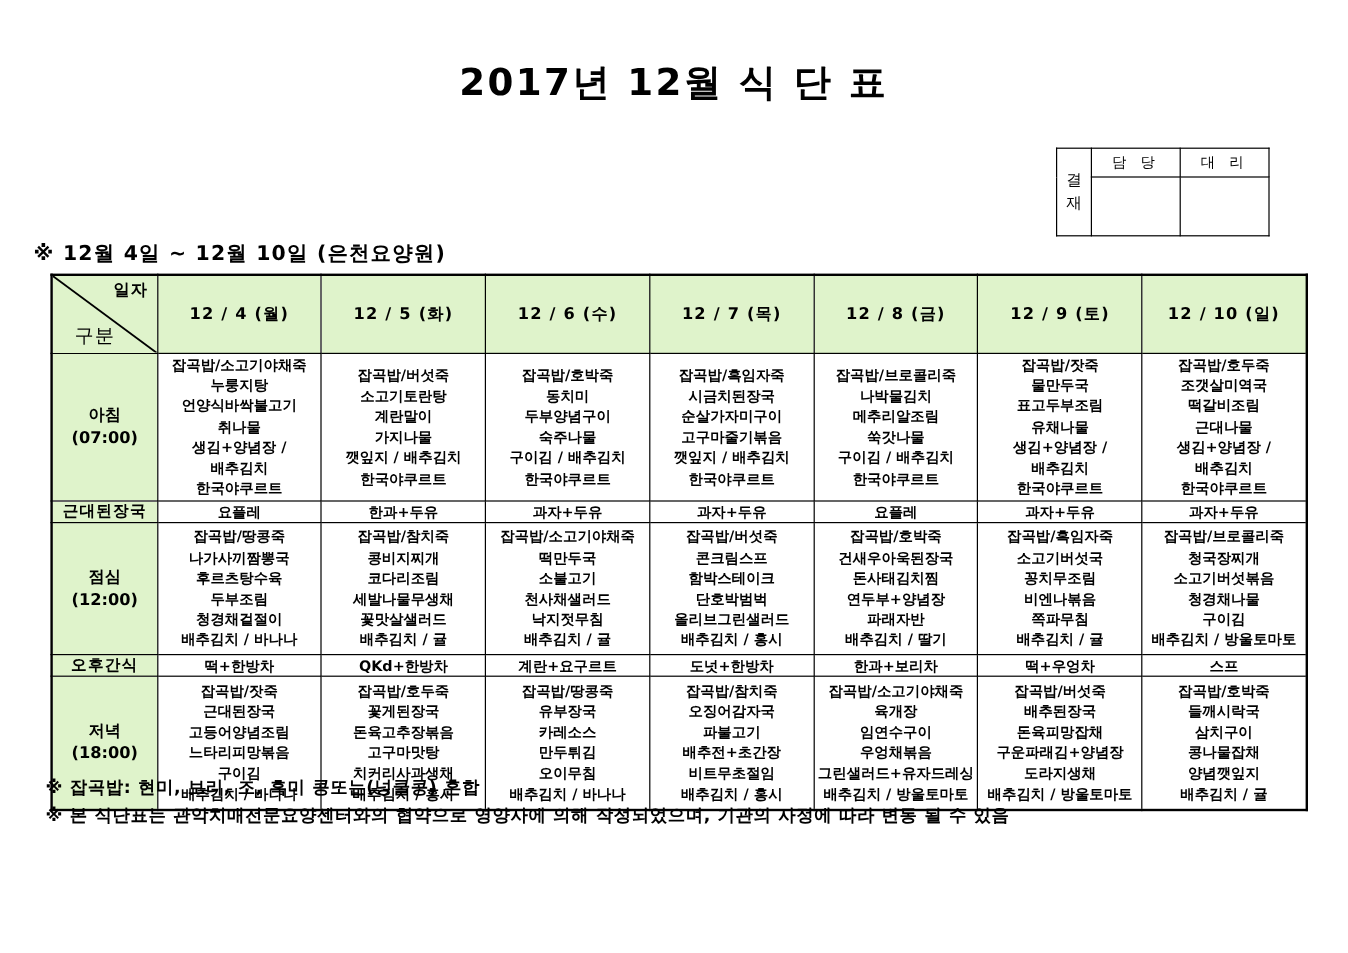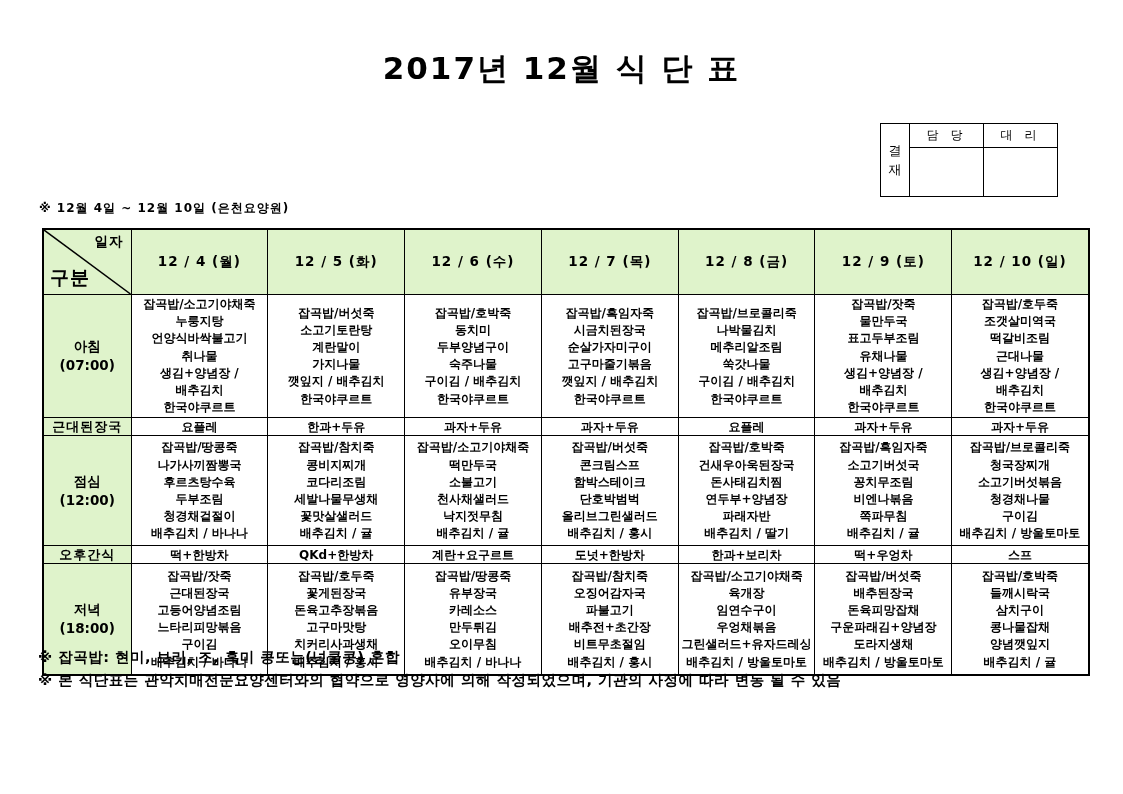--- a/index.html
+++ b/index.html
@@ -18,21 +18,21 @@
 
   
   .approval{position:absolute;left:880px;top:123px;border-collapse:collapse;}
   .approval td{border:1px solid var(--border);text-align:center;vertical-align:middle;
     font-size:12px;font-weight:normal;}
   .approval .stamp{width:29px;word-break:break-all;line-height:19px;font-size:13px;padding:2px 7px;}
   .approval .ah{width:74px;height:24px;letter-spacing:4px;}
   .approval .asig{height:49px;}
 
   
-  .subtitle{position:absolute;left:39px;top:200px;font-size:12px;font-weight:bold;letter-spacing:1px;}
+  .subtitle{position:absolute;left:28px;top:200px;font-size:17px;font-weight:bold;letter-spacing:1px;}
 
   
   .menu{position:absolute;left:42px;top:228px;border-collapse:collapse;table-layout:fixed;width:1046px;}
   .menu th,.menu td{border:1px solid var(--border);text-align:center;vertical-align:middle;
     white-space:pre-line;overflow:hidden;}
   .menu{border:2px solid var(--border);}
   .menu col.label-col{width:88px;}
   .menu col.day-col{width:136.8px;}
   .menu .hdr{background:var(--header_green);font-weight:bold;font-size:13.5px;height:40px;letter-spacing:1px;}
   .menu .row-label{background:var(--header_green);font-weight:bold;font-size:13.5px;line-height:19px;}
@@ -40,21 +40,21 @@
   .menu .snack-cell{font-size:12px;font-weight:bold;height:18px;line-height:16px;}
   .menu .snack-label{background:var(--header_green);font-weight:bold;font-size:13px;height:18px;line-height:16px;letter-spacing:1px;}
   .menu tr.breakfast-row{height:122px;}
   .menu tr.lunch-row{height:110px;}
   .menu tr.dinner-row{height:111px;}
 
   
   .corner{position:relative;background:var(--header_green);padding:0;}
   .corner svg{position:absolute;left:0;top:0;width:100%;height:100%;}
   .corner .tr-label{position:absolute;top:3px;right:7px;font-weight:bold;font-size:13.5px;}
-  .corner .bl-label{position:absolute;bottom:3px;left:6px;font-weight:bold;font-size:19px;}
+  .corner .bl-label{position:absolute;bottom:3px;left:18px;font-weight:normal;font-size:16px;}
 
   
   .notes{position:absolute;left:38px;top:646px;font-size:14.5px;font-weight:bold;line-height:22.5px;letter-spacing:0.5px;}
 </style>
 </head>
 <body>
 
 <div class="page">
 
   <div class="title">2017년 12월 식 단 표</div>

